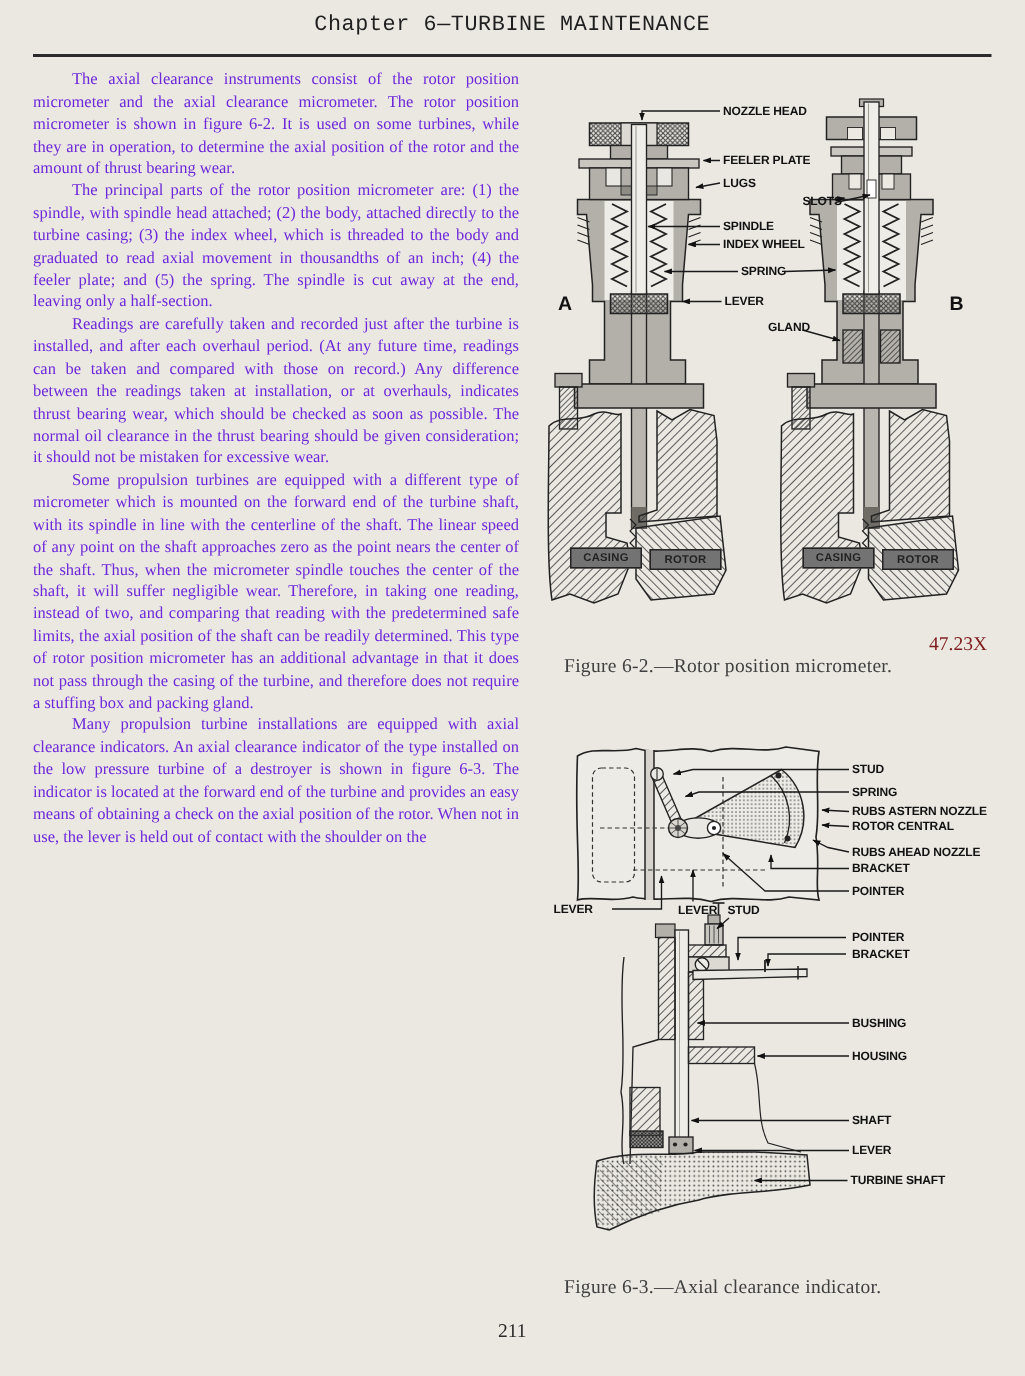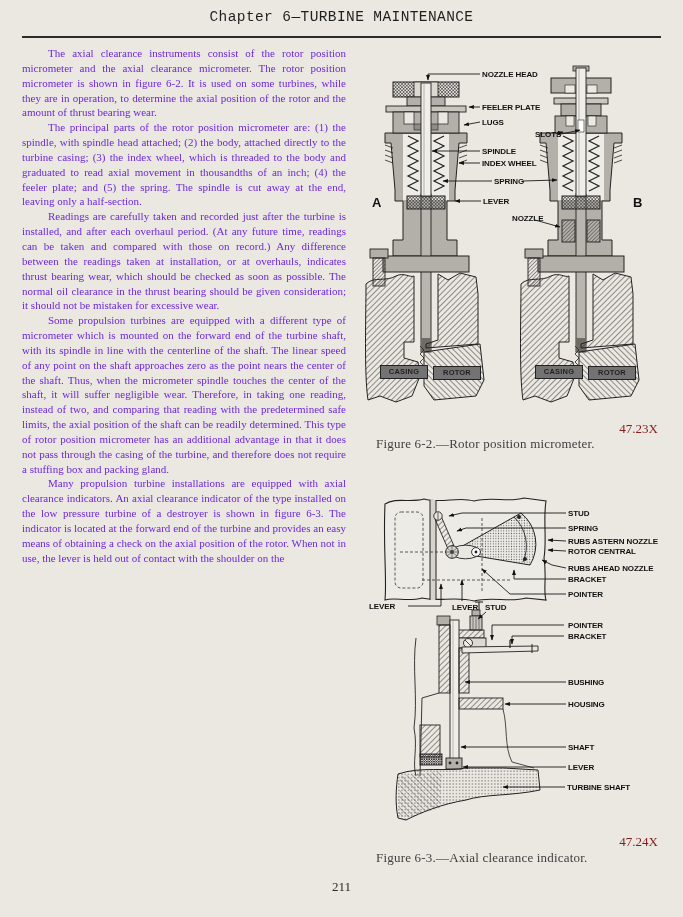--- a/index.html
+++ b/index.html
@@ -136,21 +136,21 @@
   </svg>
 
   <div class="flbl" style="left:120px;top:30px">NOZZLE HEAD</div>
   <div class="flbl" style="left:120px;top:63px">FEELER PLATE</div>
   <div class="flbl" style="left:120px;top:78px">LUGS</div>
   <div class="flbl" style="left:173px;top:90px">SLOTS</div>
   <div class="flbl" style="left:120px;top:107px">SPINDLE</div>
   <div class="flbl" style="left:120px;top:119px">INDEX WHEEL</div>
   <div class="flbl" style="left:132px;top:137px">SPRING</div>
   <div class="flbl" style="left:121px;top:157px">LEVER</div>
-  <div class="flbl" style="left:150px;top:174px">NOZZLE</div>
+  <div class="flbl" style="left:150px;top:174px">GLAND</div>
   <div class="mark" style="left:10px;top:158px">A</div>
   <div class="mark" style="left:271px;top:158px">B</div>
   <div class="boxlbl" style="left:18px;top:321px;width:46px">CASING</div>
   <div class="boxlbl" style="left:71px;top:322px;width:46px">ROTOR</div>
   <div class="boxlbl" style="left:173px;top:321px;width:46px">CASING</div>
   <div class="boxlbl" style="left:226px;top:322px;width:46px">ROTOR</div>
 
   <div class="credit" style="top:377px">47.23X</div>
   <div class="caption" style="top:392px;left:14px">Figure 6-2.—Rotor position micrometer.</div>
 
@@ -261,17 +261,16 @@
   <div class="flbl" style="left:90px;top:563px">LEVER</div>
   <div class="flbl" style="left:123px;top:563px">STUD</div>
   <div class="flbl" style="left:206px;top:581px">POINTER</div>
   <div class="flbl" style="left:206px;top:592px">BRACKET</div>
   <div class="flbl" style="left:206px;top:638px">BUSHING</div>
   <div class="flbl" style="left:206px;top:660px">HOUSING</div>
   <div class="flbl" style="left:206px;top:703px">SHAFT</div>
   <div class="flbl" style="left:206px;top:723px">LEVER</div>
   <div class="flbl" style="left:205px;top:743px">TURBINE SHAFT</div>
 
-  <div class="credit" style="top:790px">47.24X</div>
   <div class="caption" style="top:806px;left:14px">Figure 6-3.—Axial clearance indicator.</div>
 </div>
 
 <div class="pageno">211</div>
 
 </body></html>

